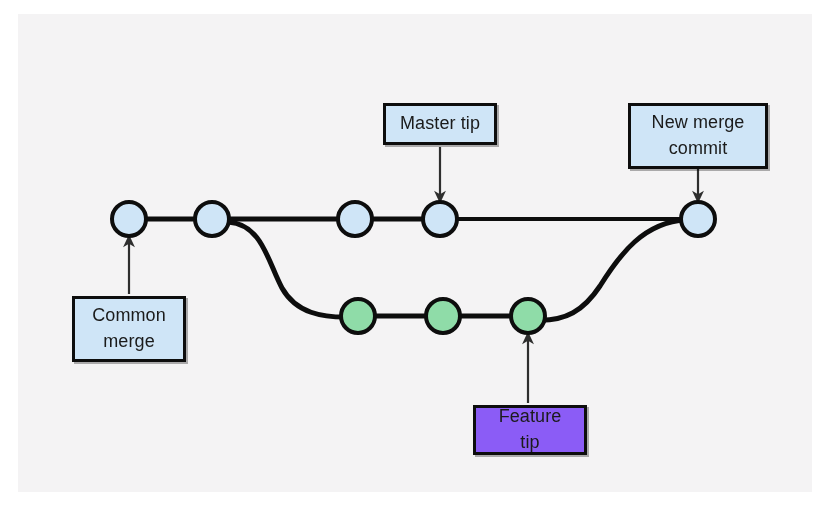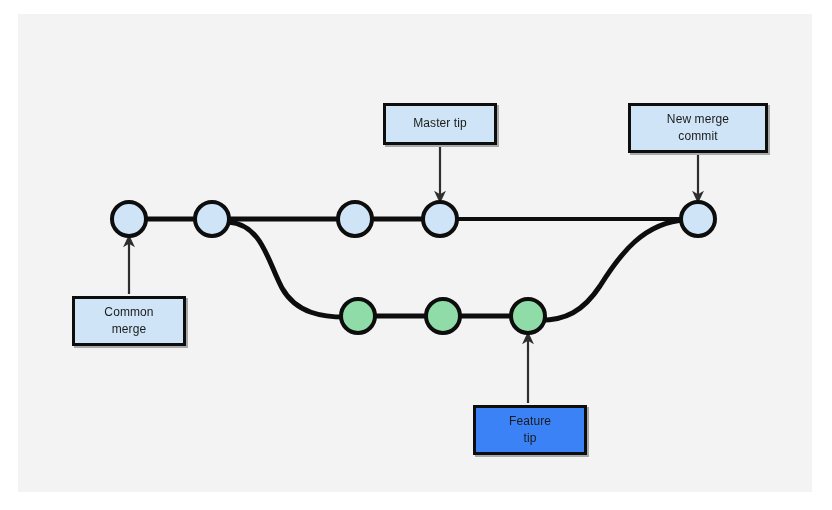--- a/index.html
+++ b/index.html
@@ -37,28 +37,28 @@
   .label-box {
     position: absolute;
     box-sizing: border-box;
     border: 3px solid #0d0d0d;
     display: flex;
     flex-direction: column;
     align-items: center;
     justify-content: center;
     text-align: center;
     color: #1b1b1b;
-    font-size: 12px;
+    font-size: 18px;
     line-height: 1.42;
     letter-spacing: 0.1px;
     box-shadow: 2px 2px 0 rgba(0,0,0,0.30);
   }
   .label-box .ln { display: block; white-space: nowrap; }
   .box-blue  { background: #cfe5f7; }
-  .box-green { background: #3b82f6; }
+  .box-green { background: #8b5cf6; }
 </style>
 </head>
 <body>
 
 <div id="stage">
 
   <div id="panel"></div>
 
   <svg id="diagram-svg" viewBox="0 0 832 510">
     <defs>
@@ -96,30 +96,30 @@
       <circle cx="698" cy="219" r="17" fill="#cfe5f7" stroke="#0d0d0d" stroke-width="4"></circle>
     </g>
 
     <g>
       <circle cx="358" cy="316" r="17" fill="#8fdca8" stroke="#0d0d0d" stroke-width="4"></circle>
       <circle cx="443" cy="316" r="17" fill="#8fdca8" stroke="#0d0d0d" stroke-width="4"></circle>
       <circle cx="528" cy="316" r="17" fill="#8fdca8" stroke="#0d0d0d" stroke-width="4"></circle>
     </g>
   </svg>
 
-  <div class="label-box box-blue" style="left:72px; top:296px; width:114px; height:50px;">
+  <div class="label-box box-blue" style="left:72px; top:296px; width:114px; height:66px;">
     <span class="ln">Common</span>
     <span class="ln">merge</span>
   </div>
 
   <div class="label-box box-blue" style="left:383px; top:103px; width:114px; height:42px;">
     <span class="ln">Master tip</span>
   </div>
 
-  <div class="label-box box-blue" style="left:628px; top:103px; width:140px; height:50px;">
+  <div class="label-box box-blue" style="left:628px; top:103px; width:140px; height:66px;">
     <span class="ln">New merge</span>
     <span class="ln">commit</span>
   </div>
 
   <div class="label-box box-green" style="left:473px; top:405px; width:114px; height:50px;">
     <span class="ln">Feature</span>
     <span class="ln">tip</span>
   </div>
 
 </div>

